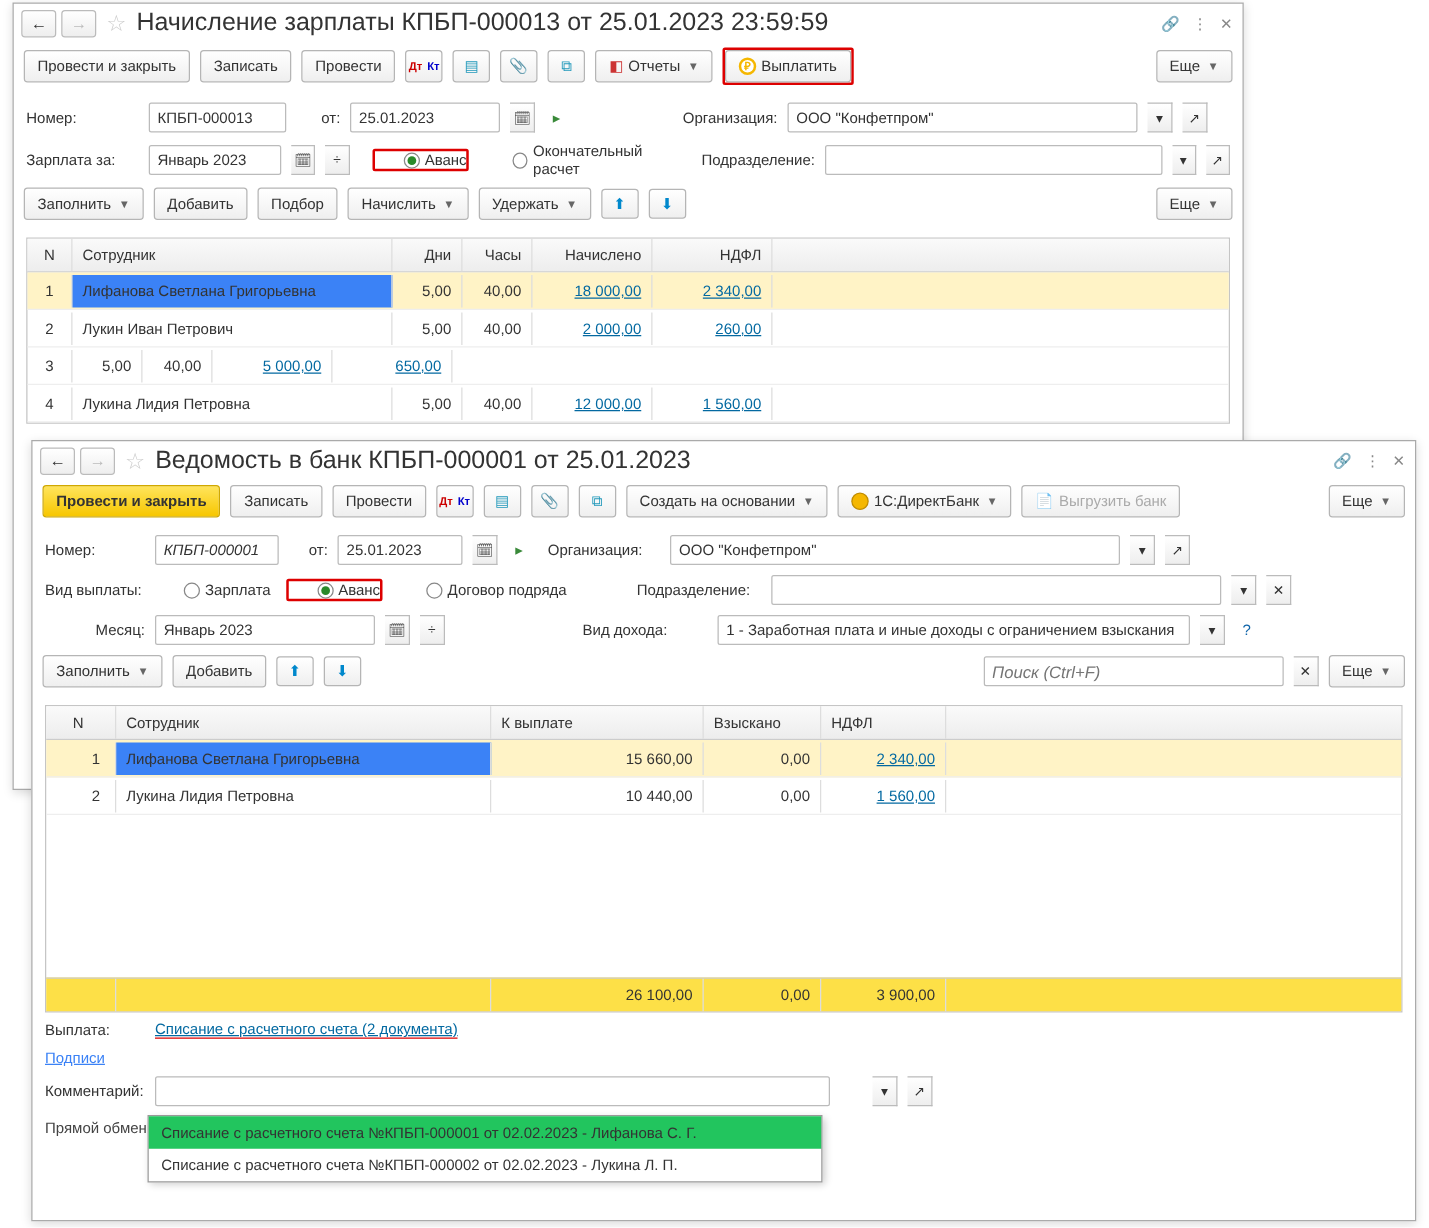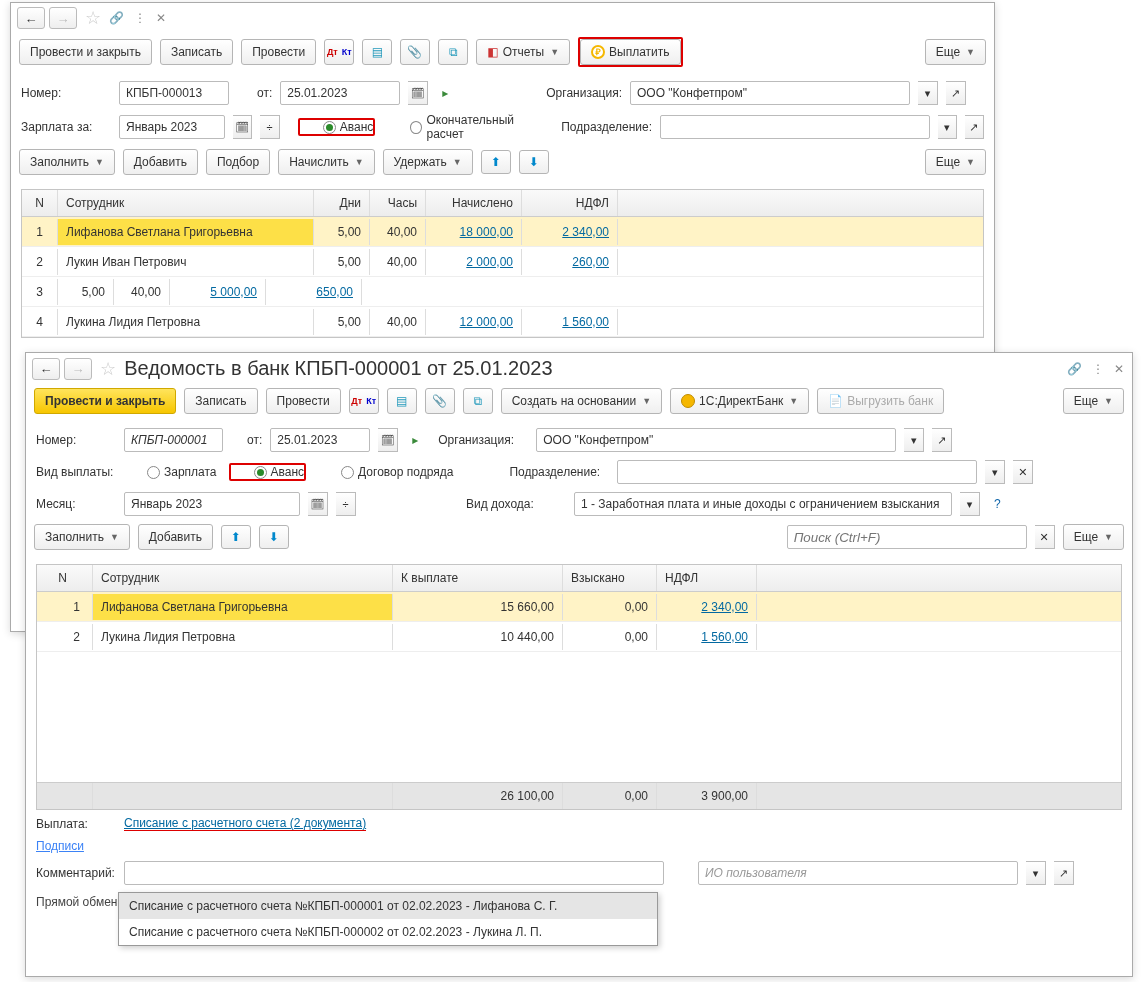--- a/index.html
+++ b/index.html
@@ -79,21 +79,21 @@
   .radio-dot.sel::after { content:""; width:7px;height:7px;border-radius:50%;background:#2a8a2a; }
   .table {
     border:1px solid #c5c5c5; margin:4px 10px 6px 10px;
     font-size:12px;
   }
   .thead { display:flex; background:linear-gradient(#fafafa,#ededed); border-bottom:1px solid #ccc; }
   .th, .td { padding:6px 8px; border-right:1px solid #ddd; overflow:hidden; white-space:nowrap; }
   .th:last-child, .td:last-child { border-right:none; }
   .tbody .tr { display:flex; border-bottom:1px solid #eee; height:30px; align-items:center; }
   .tr.sel { background:#fff3c6; }
-  .tr.sel .td.name-cell { background:#fde047; }
+  .tr.sel .td.name-cell { background:#3b82f6; }
   .num { text-align:right; }
   .link { color:#0369a1; text-decoration:underline; cursor:pointer; }
   .green-link { color:#3b82f6; text-decoration:underline; cursor:pointer; }
   .arrow-btn { width:26px; height:24px; }
 
   
   .t1 .c-n { width:36px; text-align:center; }
   .t1 .c-name { width:256px; }
   .t1 .c-days { width:56px; text-align:right;}
   .t1 .c-hours { width:56px; text-align:right;}
@@ -101,43 +101,44 @@
   .t1 .c-ndfl { width:96px; text-align:right;}
   .t1 .c-rest { flex:1; }
 
   
   .t2 .c-n { width:56px; text-align:right; padding-right:12px;}
   .t2 .c-name { width:300px; }
   .t2 .c-pay { width:170px; text-align:right;}
   .t2 .c-col { width:94px; text-align:right;}
   .t2 .c-ndfl { width:100px; text-align:right;}
   .t2 .c-rest { flex:1; }
-  .tfoot { display:flex; background:#e5e5e5; border-top:1px solid #ccc; font-size:12px;}
+  .tfoot { display:flex; background:#fde047; border-top:1px solid #ccc; font-size:12px;}
 
   .popup {
     position:absolute;
     border:1px solid #999; background:#fff;
     box-shadow:2px 2px 6px rgba(0,0,0,0.2);
     font-size:12px;
   }
   .popup .item { padding:6px 10px; cursor:pointer; }
-  .popup .item.sel { background:#e5e5e5; }
+  .popup .item.sel { background:#22c55e; }
 
   .status-bar { padding:6px 10px; color:#444; font-size:12px; }
   .icon-chip { width:14px;height:14px;border-radius:50%;display:inline-block;background:#f5b700;border:1px solid #c08c00;}
   .icon-ruble { width:14px;height:14px;border-radius:50%;display:inline-block;background:#fff;border:2px solid #f5b700;color:#f5b700;font-size:9px;line-height:10px;text-align:center;font-weight:bold;}
 </style>
 </head>
 <body>
 
 <div class="window window1">
   <div class="title-row">
     <div class="nav-btn">←</div>
     <div class="nav-btn disabled">→</div>
     <span class="star-icon">☆</span>
+    <span class="title-text">Начисление зарплаты КПБП-000013 от 25.01.2023 23:59:59</span>
     <div class="title-icons">
       <span>🔗</span>
       <span>⋮</span>
       <span>✕</span>
     </div>
   </div>
 
   <div class="toolbar">
     <button class="btn">Провести и закрыть</button>
     <button class="btn">Записать</button>
@@ -360,21 +361,21 @@
           <span>Договор подряда</span>
         </span>
     </span>
     <span style="margin-left:48px;min-width:100px;">Подразделение:</span>
     <span class="input" style="width:360px;"></span>
       <span class="dd-icon">▾</span>
       <span class="x-icon">✕</span>
   </div>
 
   <div class="field-row">
-    <span class="label" style="min-width:80px;">Месяц:</span>
+    <span class="label" style="min-width:80px;text-align:right;">Месяц:</span>
     <span class="input" style="width:176px;">Январь 2023</span>
       <span class="cal-icon">🗓</span>
       <span class="dd-icon">÷</span>
     <span style="margin-left:102px;min-width:100px;">Вид дохода:</span>
     <span class="input" style="width:378px;overflow:hidden;">1 - Заработная плата и иные доходы с ограничением взыскания</span>
       <span class="dd-icon">▾</span>
     <span style="color:#16a;margin-left:6px;cursor:pointer;">?</span>
   </div>
 
   <div class="toolbar" style="padding-top:4px;">
@@ -435,21 +436,20 @@
     <span class="label" style="min-width:80px;">Выплата:</span>
     <span class="link" style="border-bottom:1px solid #d00;">Списание с расчетного счета (2 документа)</span>
   </div>
   <div class="field-row">
     <span class="green-link">Подписи</span>
   </div>
   <div class="field-row">
     <span class="label" style="min-width:80px;">Комментарий:</span>
     <span class="input" style="width:540px;"></span>
     <span style="width:18px;"></span>
-    <span class="input" style="width:320px;color:#999;font-style:italic;">ИО пользователя</span>
       <span class="dd-icon">▾</span>
       <span class="ext-icon">↗</span>
   </div>
   <div class="status-bar">Прямой обмен с банком не подключен</div>
 
   <div class="popup" style="left:92px; top:539px; width:540px;">
     <div class="item sel">Списание с расчетного счета №КПБП-000001 от 02.02.2023 - Лифанова С. Г.</div>
     <div class="item">Списание с расчетного счета №КПБП-000002 от 02.02.2023 - Лукина Л. П.</div>
   </div>
 </div>

